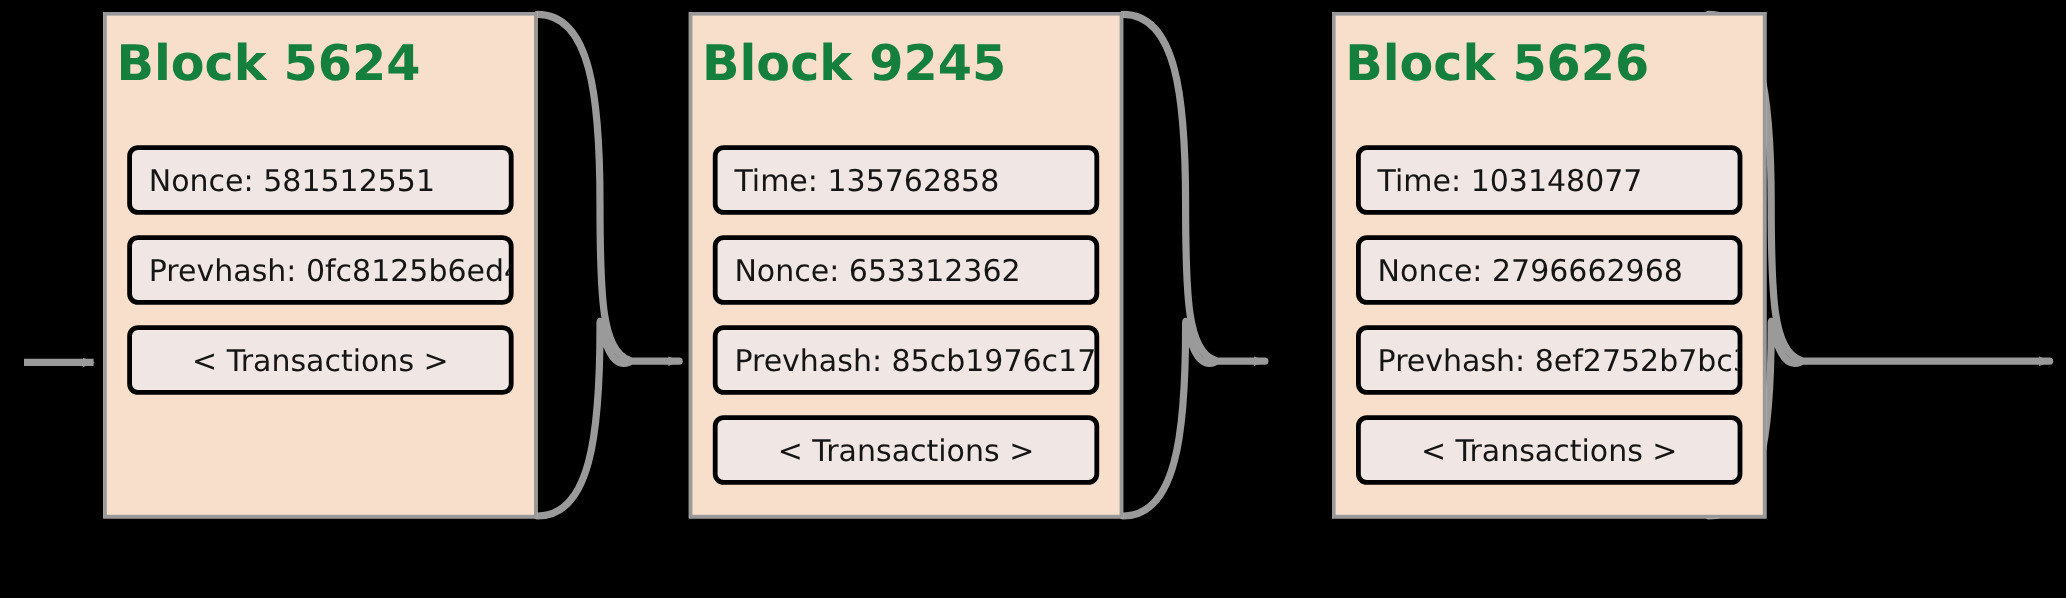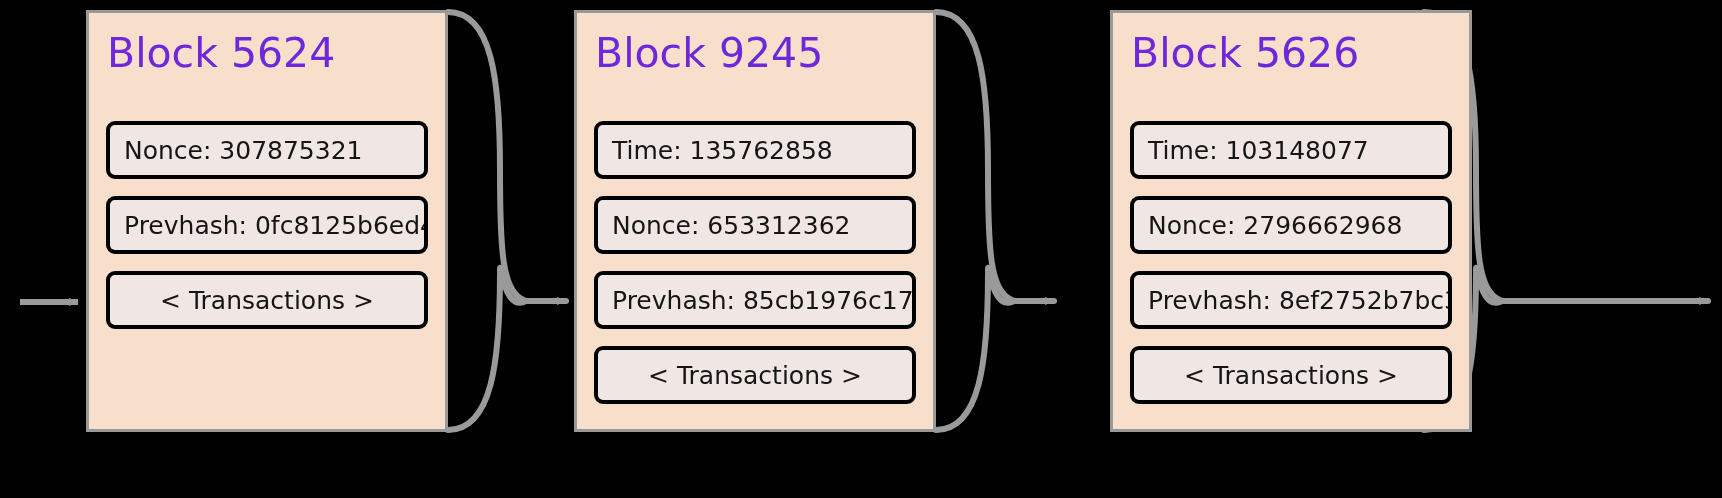--- a/index.html
+++ b/index.html
@@ -43,25 +43,25 @@
     border: 3px solid #999999;
     box-sizing: border-box;
     z-index: 2;
     padding: 0;
   }
   .block.b0 { left: 86px; }
   .block.b1 { left: 574px; }
   .block.b2 { left: 1062px; margin-left: 48px; }
 
   .block-title {
-    color: #6d28d9;
+    color: #15803d;
     font-size: 41px;
     line-height: 41px;
-    font-weight: 400;
-    padding: 20px 0 0 18px;
+    font-weight: 700;
+    padding: 20px 0 0 8px;
     white-space: nowrap;
     letter-spacing: 0px;
   }
 
   .fields {
     position: absolute;
     left: 17px;
     right: 17px;
     top: 108px;
   }
@@ -118,21 +118,21 @@
     <g fill="none" stroke="#9a9a9a" stroke-width="6" stroke-linecap="round">
       <path d="M 1424,12 C 1468,12 1476,80 1476,170 C 1476,250 1478,292 1500,300"></path>
       <path d="M 1424,430 C 1468,430 1476,362 1476,272 C 1476,252 1478,310 1500,302"></path>
       <line x1="1496" y1="301" x2="1708" y2="301" marker-end="url(#arrowhead)"></line>
     </g>
   </svg>
 
   <div class="block b0">
     <div class="block-title">Block 5624</div>
     <div class="fields">
-      <div class="field">Nonce: 307875321</div>
+      <div class="field">Nonce: 581512551</div>
       <div class="field">Prevhash: 0fc8125b6ed4</div>
       <div class="field centered">&lt; Transactions &gt;</div>
     </div>
   </div>
 
   <div class="block b1">
     <div class="block-title">Block 9245</div>
     <div class="fields">
       <div class="field">Time: 135762858</div>
       <div class="field">Nonce: 653312362</div>

